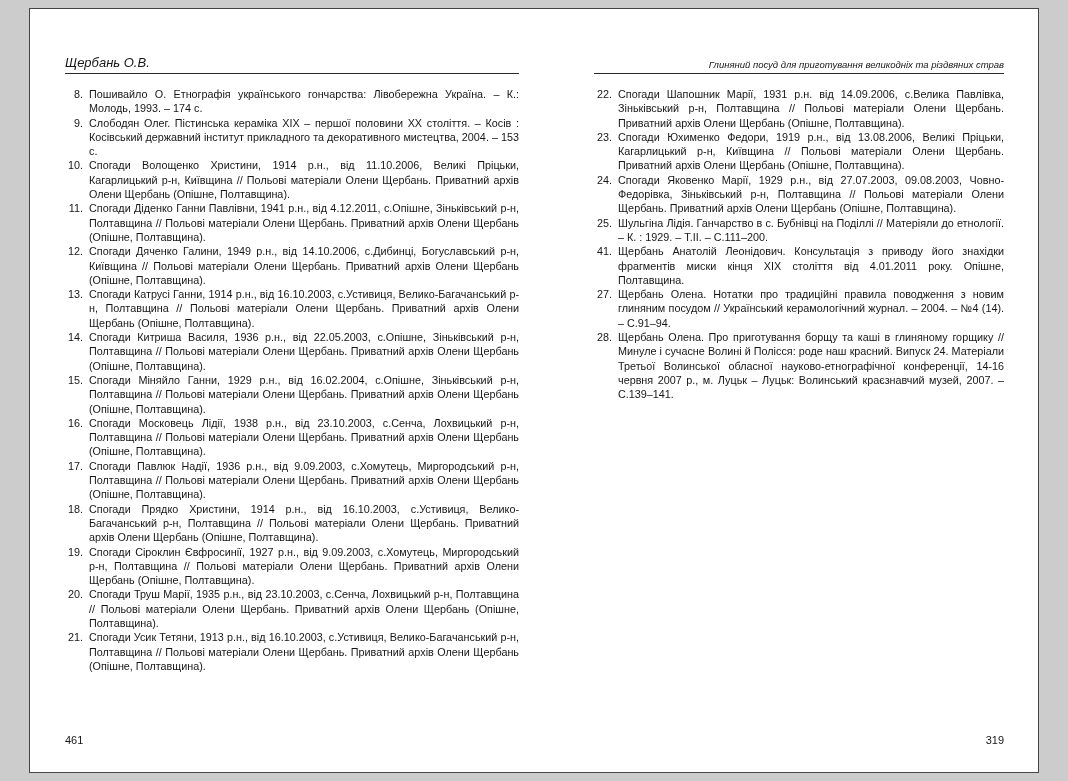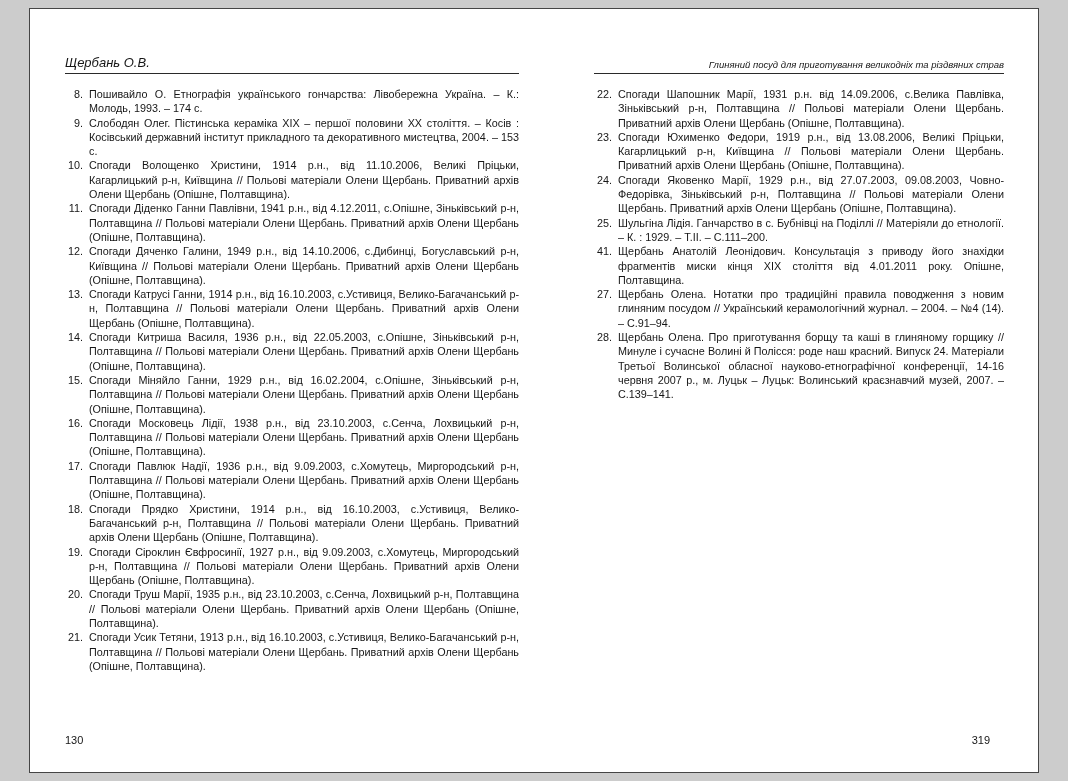--- a/index.html
+++ b/index.html
@@ -39,21 +39,21 @@
   .ref-list { margin-top:13px; }
   .ref-item { display:flex; font-size:10.8px; line-height:14.3px; }
   .ref-num  { flex:0 0 18px; text-align:right; white-space:nowrap; }
   .ref-text { flex:1; text-align:justify; padding-left:6px; }
 
   .page-num {
     position:absolute; bottom:26px;
     font-size:11px; color:#161616;
   }
   .pn-left  { left:35px; }
-  .pn-right { right:48px; }
+  .pn-right { right:34px; }
 </style>
 </head>
 <body>
 
 <div class="sheet">
 
   <div class="page">
     <div class="col col-left">
       <div class="running-head rh-left">
         <span>Щербань О.В.</span>
@@ -110,21 +110,21 @@
         <div class="ref-item">
             <span class="ref-num">20.</span>
             <span class="ref-text">Спогади Труш Марії, 1935 р.н., від 23.10.2003, с.Сенча, Лохвицький р-н, Полтавщина // Польові матеріали Олени Щербань. Приватний архів Олени Щербань (Опішне, Полтавщина).</span>
           </div>
         <div class="ref-item">
             <span class="ref-num">21.</span>
             <span class="ref-text">Спогади Усик Тетяни, 1913 р.н., від 16.10.2003, с.Устивиця, Велико-Багачанський р-н, Полтавщина // Польові матеріали Олени Щербань. Приватний архів Олени Щербань (Опішне, Полтавщина).</span>
           </div>
       </div>
     </div>
-    <div class="page-num pn-left">130</div>
+    <div class="page-num pn-left">461</div>
   </div>
 
   <div class="page">
     <div class="col col-right">
       <div class="running-head rh-right">
         <div class="rh-lines">
           <div>Глиняний посуд для приготування великодніх та різдвяних страв</div>
         </div>
       </div>
       <div class="ref-list">

